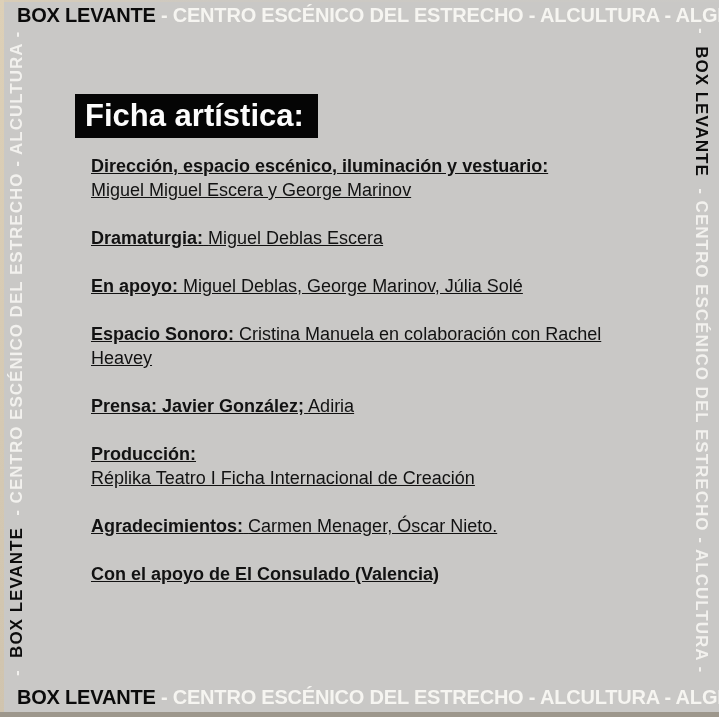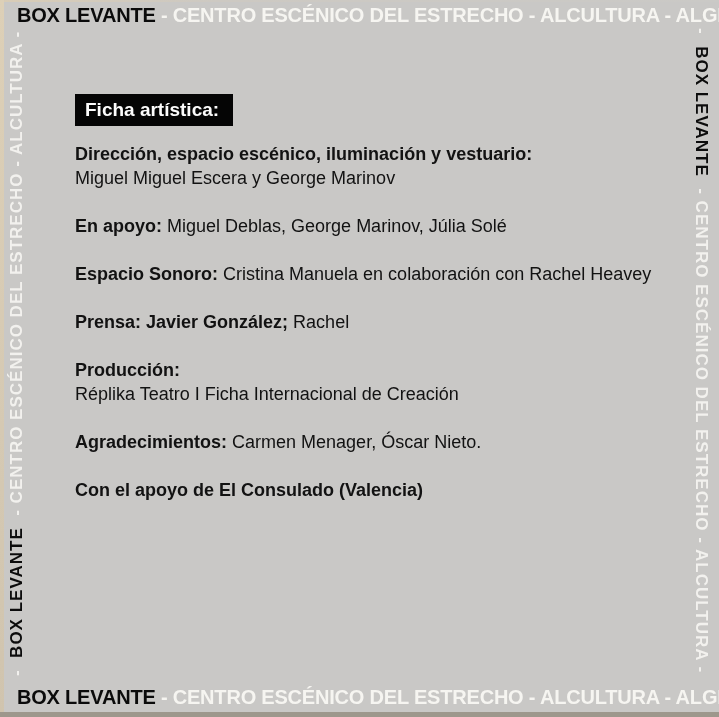--- a/index.html
+++ b/index.html
@@ -45,25 +45,25 @@
   .vside.left  { left: 7px;  writing-mode: vertical-rl; transform: rotate(180deg); }
   .vside.right { right: 8px; writing-mode: vertical-rl; }
   
   .content {
     position: absolute; left: 75px; top: 94px; width: 592px;
     color: #121212; font-size: 18px; line-height: 24px;
   }
   .title {
     display: inline-block;
     background: #050505; color: #fcfcfc;
-    font-weight: bold; font-size: 19px; line-height: 1;
+    font-weight: bold; font-size: 31px; line-height: 1;
     padding: 6px 14px 7px 10px;
     margin: 0 0 16px 0;
   }
-  .credit { margin: 0 0 24px 0; }
+  .credit { margin: 0 0 24px 16px; text-decoration: underline; }
   .credit:last-child { margin-bottom: 0; }
   .credit .b { font-weight: bold; }
   .credit.stack span { display: block; }
 </style>
 </head>
 <body>
 
 <div class="poster">
 
   <div class="edge-top"></div>
@@ -76,27 +76,28 @@
   <div class="vside right"><span>-</span>&nbsp; <span class="brand">BOX LEVANTE</span> &nbsp;<span>- CENTRO ESCÉNICO DEL ESTRECHO - ALCULTURA -</span></div>
 
   <div class="content">
     <h1 class="title">Ficha artística:</h1>
 
     <p class="credit stack">
         <span class="b">Dirección, espacio escénico, iluminación y vestuario:</span>
         <span>Miguel Miguel Escera y George Marinov</span>
       </p>
 
+    <p class="credit"><span class="b">Dramaturgia:</span> <span>Miguel Deblas Escera</span></p>
 
     <p class="credit"><span class="b">En apoyo:</span> <span>Miguel Deblas, George Marinov, Júlia Solé</span></p>
 
     <p class="credit"><span class="b">Espacio Sonoro:</span> <span>Cristina Manuela en colaboración con Rachel Heavey</span></p>
 
 
-    <p class="credit"><span class="b">Prensa: Javier González;</span> <span>Rachel</span></p>
+    <p class="credit"><span class="b">Prensa: Javier González;</span> <span>Adiria</span></p>
 
     <p class="credit stack">
         <span class="b">Producción:</span>
         <span>Réplika Teatro I Ficha Internacional de Creación</span>
       </p>
 
     <p class="credit"><span class="b">Agradecimientos:</span> <span>Carmen Menager, Óscar Nieto.</span></p>
 
     <p class="credit"><span class="b">Con el apoyo de El Consulado (Valencia)</span></p>
   </div>

